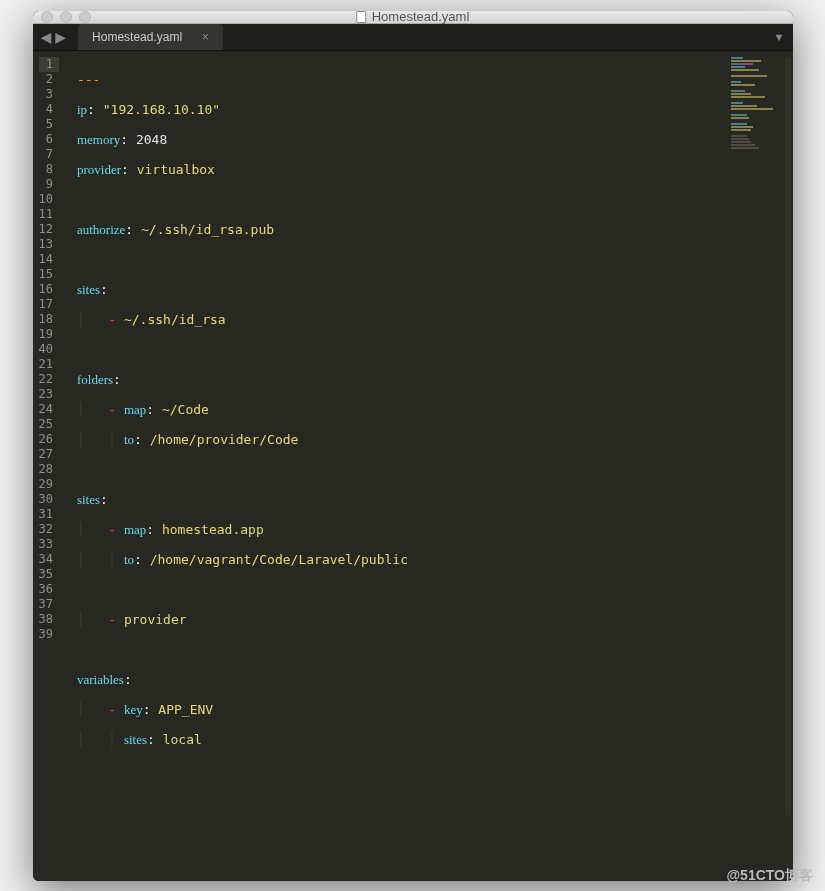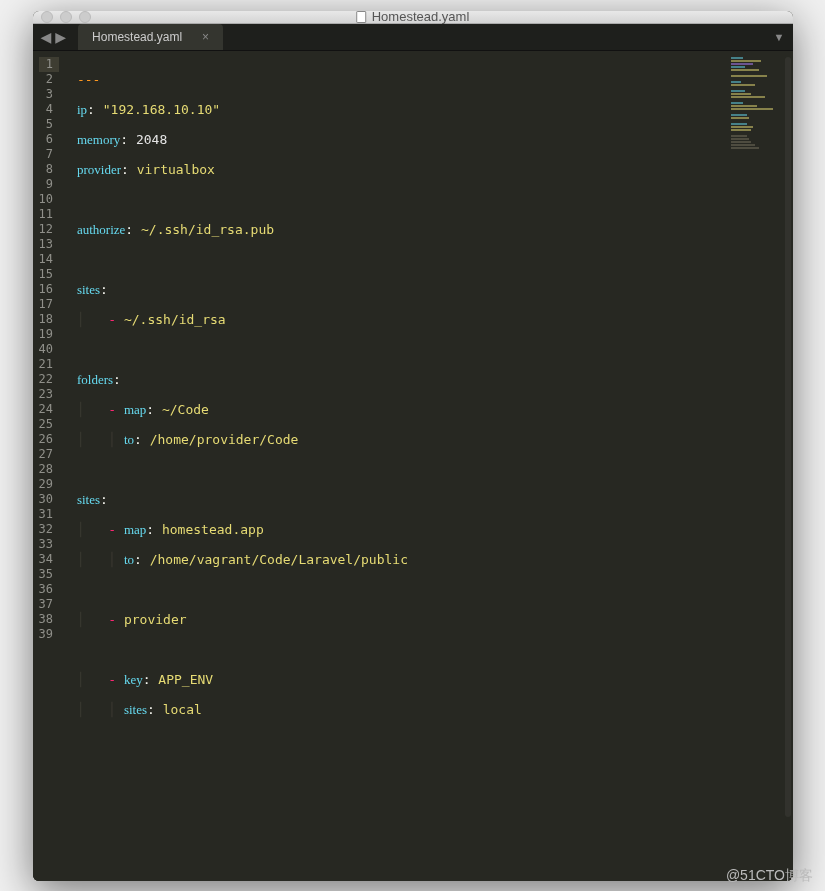--- a/index.html
+++ b/index.html
@@ -119,20 +119,21 @@
   height: 760px;
   background: rgba(255,255,255,0.05);
   border-radius: 3px;
 }
 .watermark {
   position: fixed;
   right: 12px;
   bottom: 6px;
   color: #bbb;
   font-size: 14px;
+  font-weight: bold;
 }
 </style>
 </head>
 <body>
 
 <div class="window">
   <div class="titlebar">
     <div class="traffic">
       <span></span>
       <span></span>
@@ -213,20 +214,21 @@
 <div class="line"><span class="key">folders</span><span class="colon">:</span></div>
 <div class="line"><span class="indent-guide">│   </span><span class="dash">-</span> <span class="key">map</span><span class="colon">:</span> <span class="val">~/Code</span></div>
 <div class="line"><span class="indent-guide">│   │ </span><span class="key">to</span><span class="colon">:</span> <span class="val">/home/provider/Code</span></div>
 <div class="line"></div>
 <div class="line"><span class="key">sites</span><span class="colon">:</span></div>
 <div class="line"><span class="indent-guide">│   </span><span class="dash">-</span> <span class="key">map</span><span class="colon">:</span> <span class="val">homestead.app</span></div>
 <div class="line"><span class="indent-guide">│   │ </span><span class="key">to</span><span class="colon">:</span> <span class="val">/home/vagrant/Code/Laravel/public</span></div>
 <div class="line"></div>
 <div class="line"><span class="indent-guide">│   </span><span class="dash">-</span> <span class="val">provider</span></div>
 <div class="line"></div>
+<div class="line"><span class="key">variables</span><span class="colon">:</span></div>
 <div class="line"><span class="indent-guide">│   </span><span class="dash">-</span> <span class="key">key</span><span class="colon">:</span> <span class="val">APP_ENV</span></div>
 <div class="line"><span class="indent-guide">│   │ </span><span class="key">sites</span><span class="colon">:</span> <span class="val">local</span></div>
 <div class="line"></div>
 
 
 
 
 
 
 

